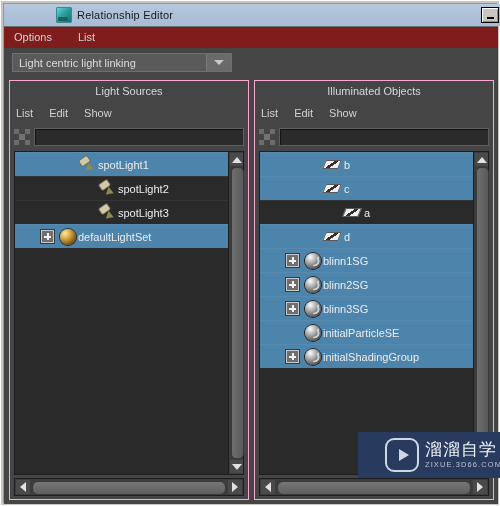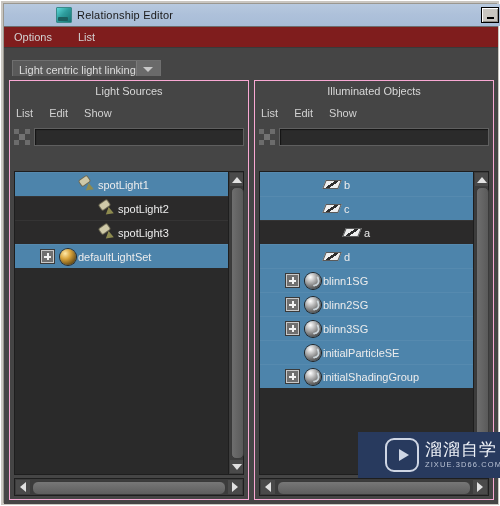--- a/index.html
+++ b/index.html
@@ -34,21 +34,21 @@
   
   .body{position:absolute;left:3px;top:25px;width:494px;height:478px;background:#454545;
      border-top:1px solid #6d6d6d;box-sizing:border-box;}
 
   .menubar{position:absolute;left:0;top:0;width:100%;height:21px;background:#7f1d1d;
      display:flex;align-items:center;padding-left:10px;box-sizing:border-box;
      border-bottom:1px solid #3a3a3a;gap:8px;}
   .menuitem{font-size:11px;color:#d2d2d2;margin-right:18px;cursor:default;}
 
   .mode-row{position:absolute;left:0;top:22px;width:100%;height:26px;background:#454545;}
-  .combo{position:absolute;left:8px;top:11px;width:149px;height:19px;background:#5a5a5a;
+  .combo{position:absolute;left:8px;top:4px;width:220px;height:19px;background:#5a5a5a;
      border:1px solid #6f6f6f;box-sizing:border-box;display:flex;align-items:center;}
   .combo-label{font-size:11px;color:#dcdcdc;padding-left:6px;white-space:nowrap;}
   .combo-arrow{margin-left:auto;width:24px;height:17px;background:#6a6a6a;
      border-left:1px solid #7a7a7a;display:flex;align-items:center;justify-content:center;}
   .combo-arrow i{display:block;width:0;height:0;border-left:5px solid transparent;
      border-right:5px solid transparent;border-top:5px solid #c8c8c8;}
 
   
   .panes{position:absolute;left:0;top:49px;right:0;bottom:0;background:#454545;}
   .pane{position:absolute;top:4px;bottom:4px;background:#454545;
@@ -64,21 +64,21 @@
   .filter-row{position:absolute;left:4px;top:45px;right:4px;height:22px;display:flex;align-items:center;}
   .filter-icon{width:16px;height:16px;position:relative;flex:0 0 auto;margin-right:4px;opacity:.55;}
   .filter-icon span{position:absolute;width:5px;height:5px;background:#8d8d8d;}
   .filter-icon .a{left:0;top:0}.filter-icon .b{right:0;top:0}
   .filter-icon .c{left:0;bottom:0}.filter-icon .d{right:0;bottom:0}
   .filter-icon .m{left:5px;top:5px;width:6px;height:6px;background:#9a9a9a;}
   .filter-input{flex:1;height:18px;background:#2b2b2b;border:1px solid #5f5f5f;
      box-shadow:inset 1px 1px 1px rgba(0,0,0,.55);box-sizing:border-box;}
 
   .list-wrap{position:absolute;left:4px;top:70px;right:4px;bottom:24px;
-     background:#2a2a2a;border:1px solid #1e1e1e;box-sizing:border-box;margin-top:20px;}
+     background:#2a2a2a;border:1px solid #1e1e1e;box-sizing:border-box;}
   .list-clip{position:absolute;left:0;top:0;right:15px;bottom:0;overflow:hidden;background:#2a2a2a;}
 
   .row{height:24px;display:flex;align-items:center;box-sizing:border-box;
      border-top:1px solid rgba(255,255,255,.05);}
   .row.sel{background:#4d84ab;}
   .row.unsel{background:#2b2a2a;padding-left:20px;}
   .row-indent{width:64px;flex:0 0 auto;}
   .row-indent.narrow{width:22px;}
   .plusbox{width:13px;height:13px;background:#6f6f6f;border:1px solid #c8c8c8;
      box-sizing:border-box;position:relative;flex:0 0 auto;margin-left:4px;margin-right:6px;

